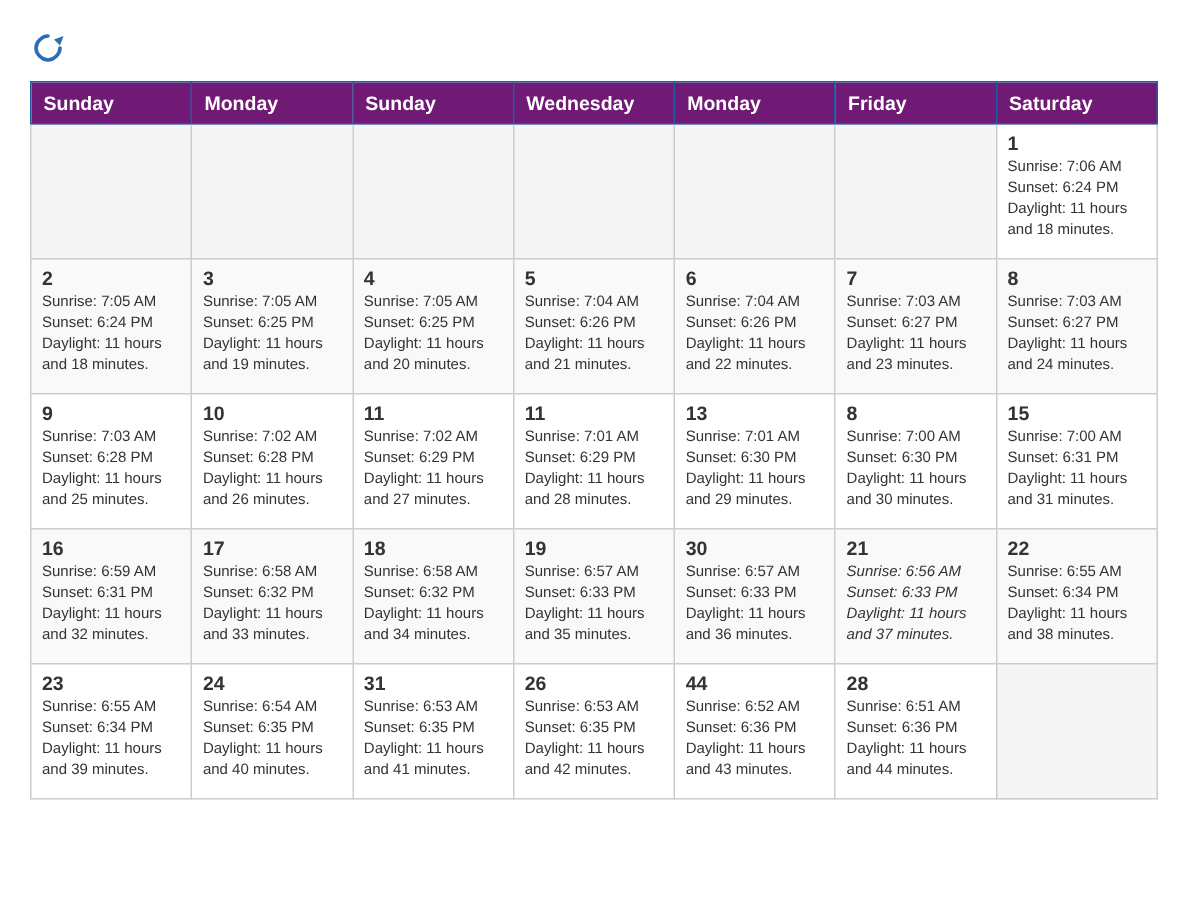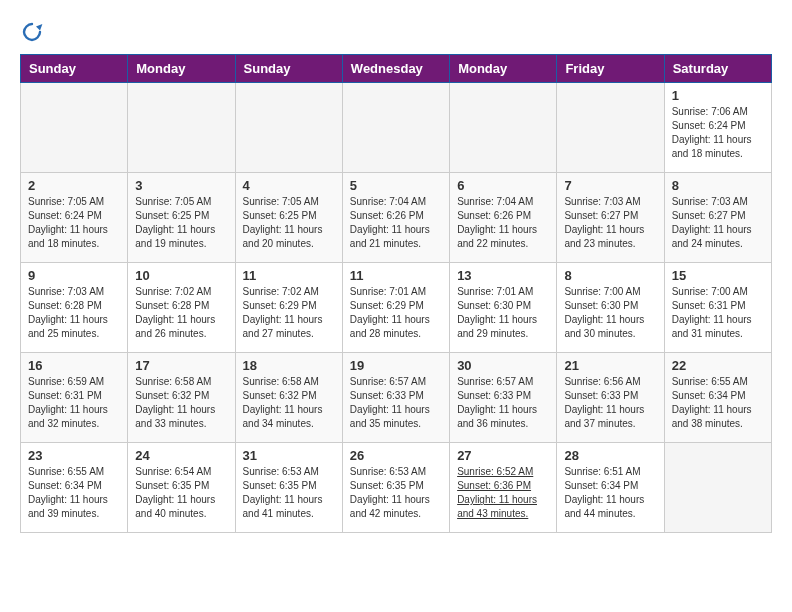--- a/index.html
+++ b/index.html
@@ -268,21 +268,21 @@
         </td>
         <td>
           <span class="day-num">30</span>
           <div class="day-info" style="white-space: pre-line;">Sunrise: 6:57 AM
 Sunset: 6:33 PM
 Daylight: 11 hours
 and 36 minutes.</div>
         </td>
         <td>
           <span class="day-num">21</span>
-          <div class="day-info" style="white-space: pre-line;">Sunrise: 6:56 AM
+          <div class="day-info" style="white-space: pre-line; font-style: italic;">Sunrise: 6:56 AM
 Sunset: 6:33 PM
 Daylight: 11 hours
 and 37 minutes.</div>
         </td>
         <td>
           <span class="day-num">22</span>
           <div class="day-info" style="white-space: pre-line;">Sunrise: 6:55 AM
 Sunset: 6:34 PM
 Daylight: 11 hours
 and 38 minutes.</div>
@@ -311,29 +311,29 @@
 and 41 minutes.</div>
         </td>
         <td>
           <span class="day-num">26</span>
           <div class="day-info" style="white-space: pre-line;">Sunrise: 6:53 AM
 Sunset: 6:35 PM
 Daylight: 11 hours
 and 42 minutes.</div>
         </td>
         <td>
-          <span class="day-num">27</span>
-          <div class="day-info" style="white-space: pre-line; text-decoration: underline;">Sunrise: 6:52 AM
+          <span class="day-num">44</span>
+          <div class="day-info" style="white-space: pre-line;">Sunrise: 6:52 AM
 Sunset: 6:36 PM
 Daylight: 11 hours
 and 43 minutes.</div>
         </td>
         <td>
           <span class="day-num">28</span>
           <div class="day-info" style="white-space: pre-line;">Sunrise: 6:51 AM
-Sunset: 6:34 PM
+Sunset: 6:36 PM
 Daylight: 11 hours
 and 44 minutes.</div>
         </td>
         <td class="empty-cell"></td>
       </tr>
     </tbody>
 </table>
 
 </body></html>

